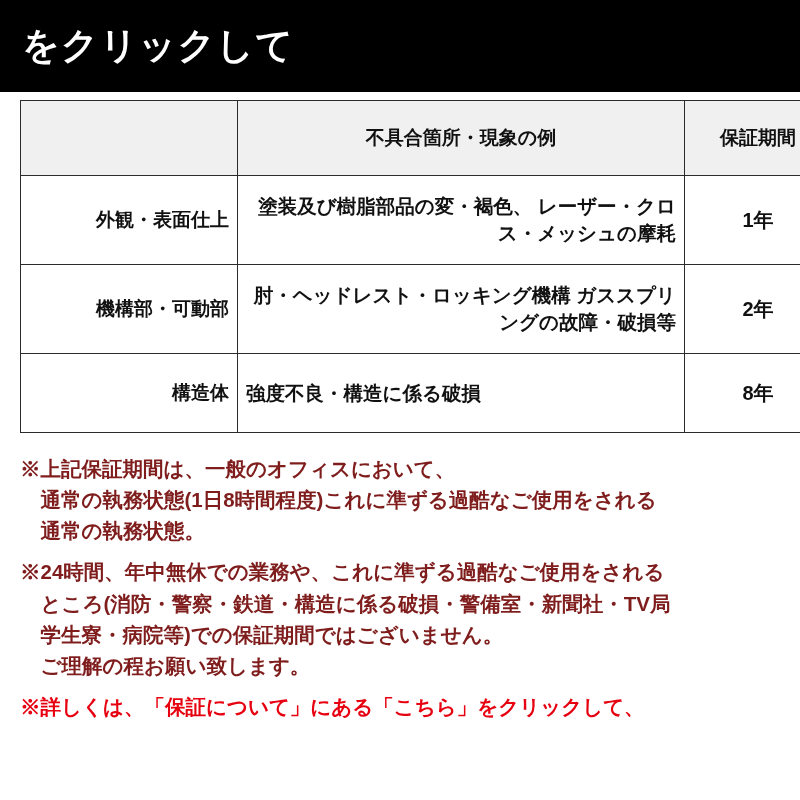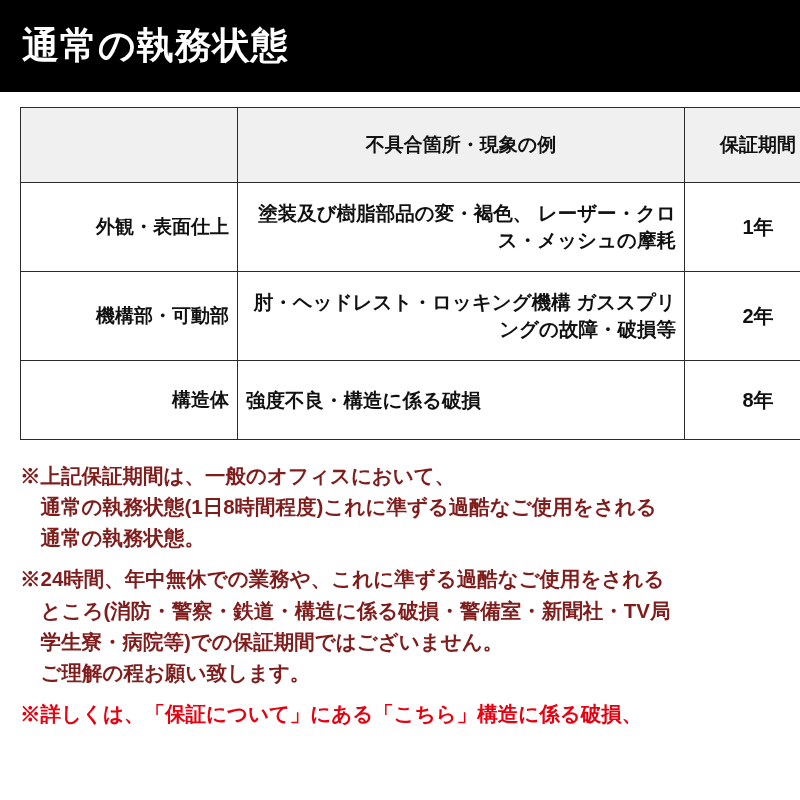--- a/index.html
+++ b/index.html
@@ -31,21 +31,21 @@
     box-sizing: border-box;
   }
   .header-title {
     font-size: 37px;
     font-weight: bold;
     letter-spacing: 1px;
     line-height: 1.1;
   }
   
   .table-wrap {
-    padding: 15px 20px 0 20px;
+    padding: 8px 20px 0 20px;
     box-sizing: border-box;
   }
   table.warranty {
     border-collapse: collapse;
     width: 760px;
     table-layout: fixed;
   }
   table.warranty td, table.warranty th {
     border: 1px solid #2b2b2b;
     padding: 6px 8px;
@@ -107,21 +107,21 @@
   .note.red {
     color: #e7000f;
   }
 </style>
 </head>
 <body>
 
 <div class="page">
 
   <div class="header-bar">
-    <div class="header-title">通常の執務状態</div>
+    <div class="header-title">をクリックして</div>
   </div>
 
   <div class="table-wrap">
     <table class="warranty">
       <thead>
         <tr>
           <th class="col-blank"></th>
           <th class="col-desc">不具合箇所・現象の例</th>
           <th class="col-term">保証期間</th>
         </tr>
@@ -163,17 +163,17 @@
     </div>
 
     <div class="note">
       <span class="line">※24時間、年中無休での業務や、これに準ずる過酷なご使用をされる</span>
       <span class="line">　ところ(消防・警察・鉄道・構造に係る破損・警備室・新聞社・TV局</span>
       <span class="line">　学生寮・病院等)での保証期間ではございません。</span>
       <span class="line">　ご理解の程お願い致します。</span>
     </div>
 
     <div class="note red">
-      <span class="line">※詳しくは、「保証について」にある「こちら」構造に係る破損、</span>
+      <span class="line">※詳しくは、「保証について」にある「こちら」をクリックして、</span>
     </div>
 
   </div>
 </div>
 
 </body></html>

